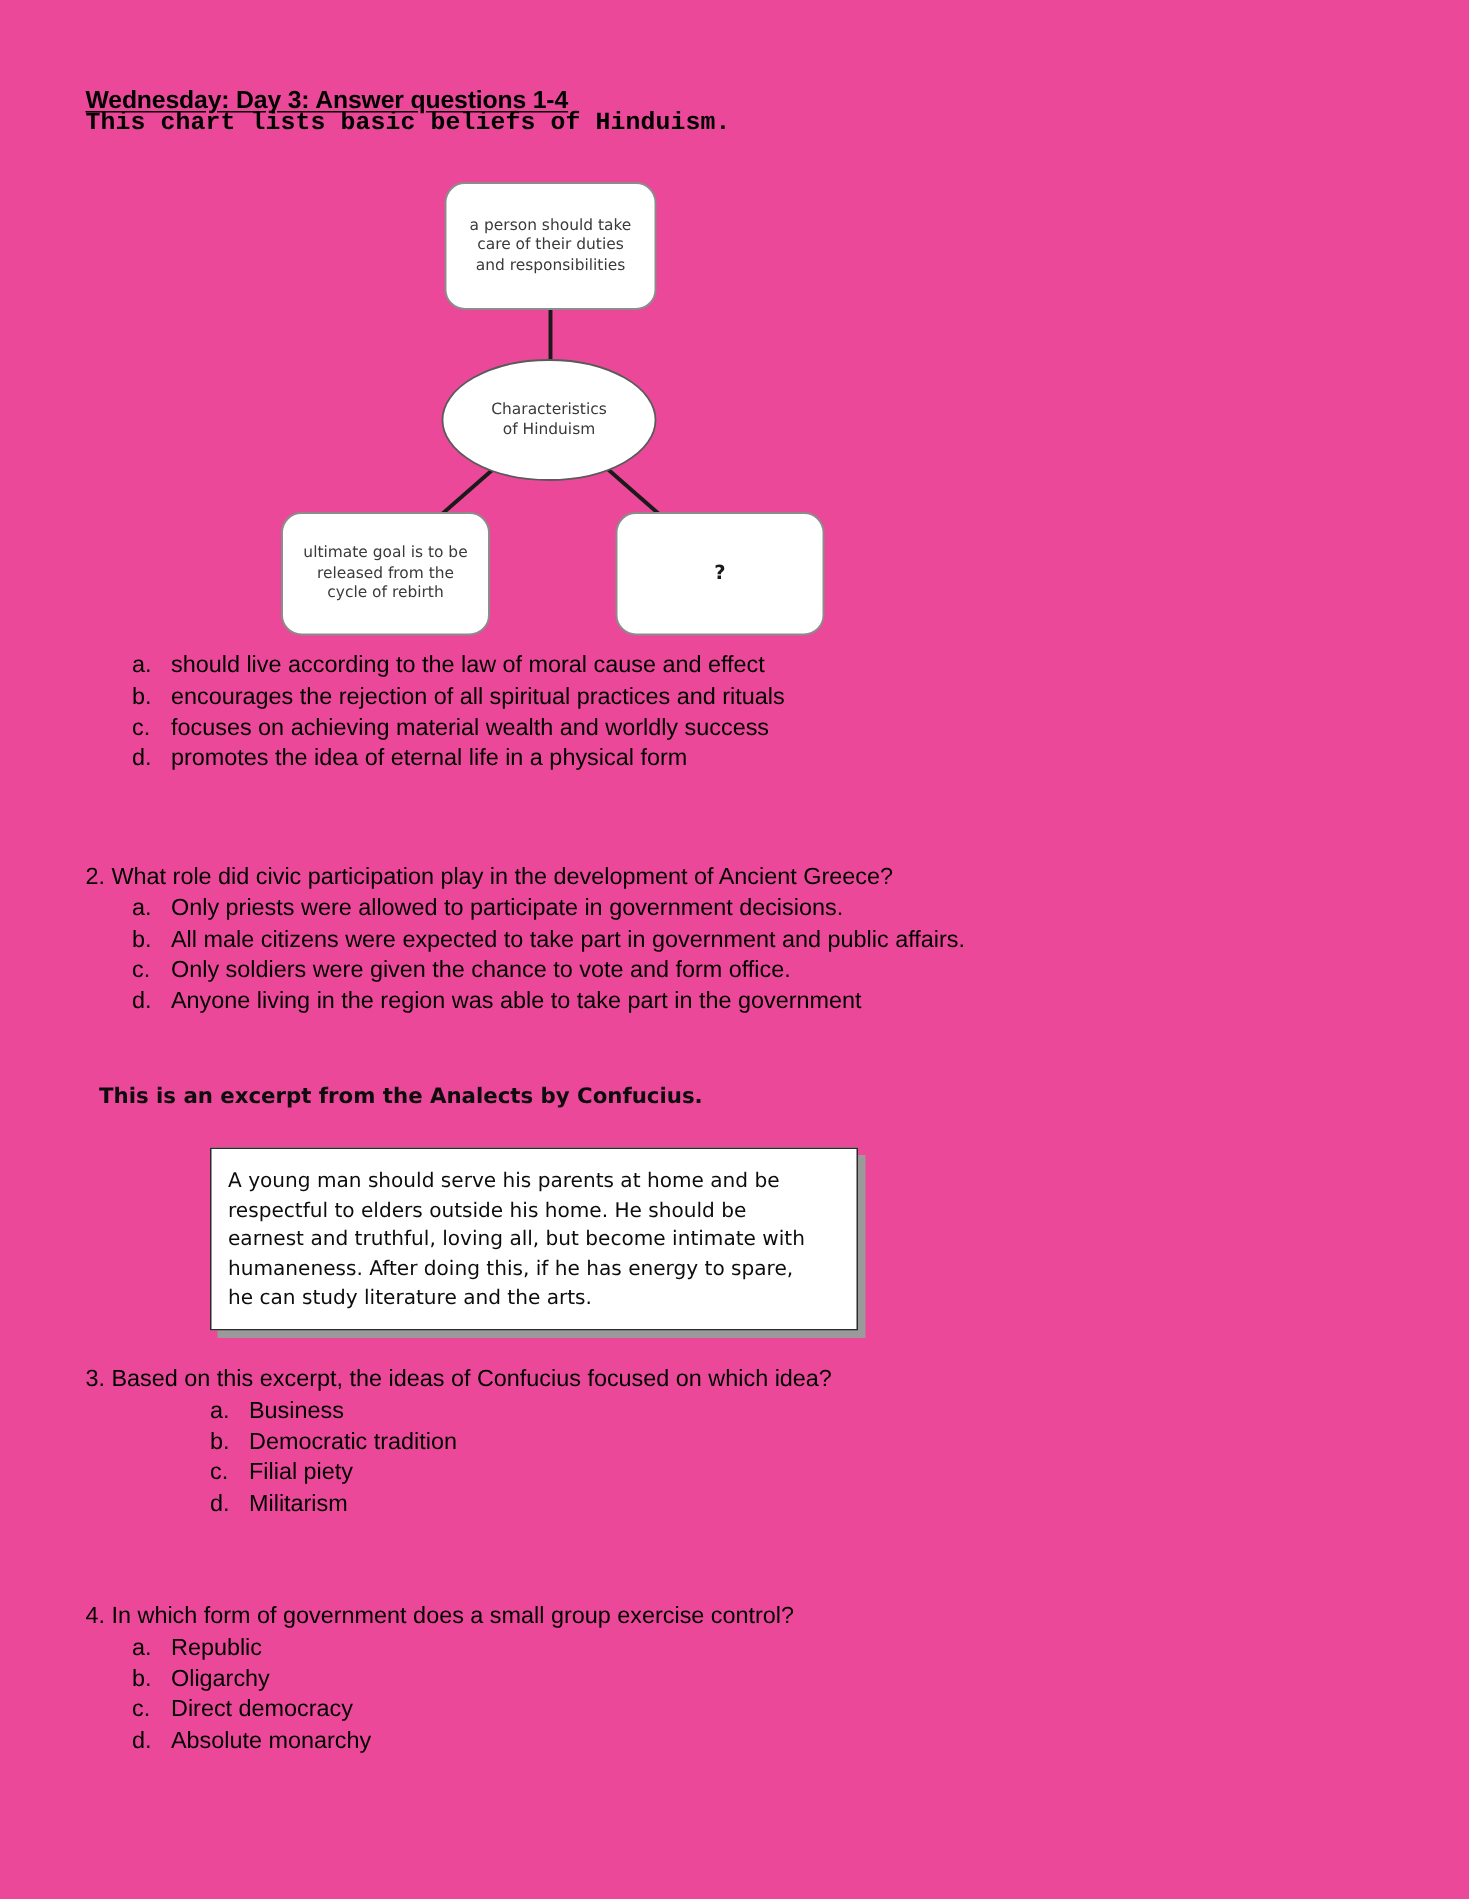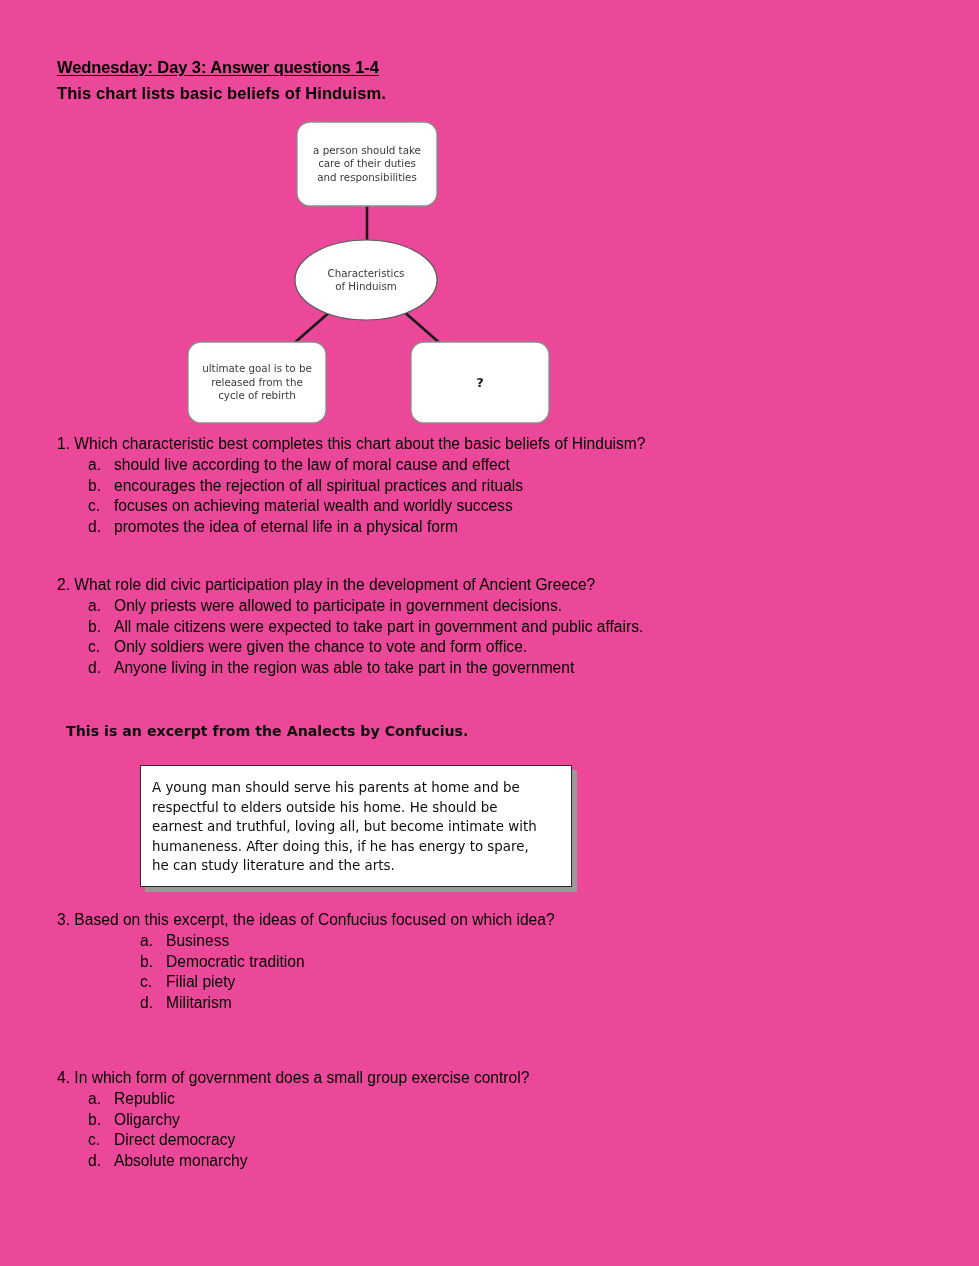--- a/index.html
+++ b/index.html
@@ -32,22 +32,22 @@
     font-size: 16.5px;
     font-weight: bold;
     text-decoration: underline;
     text-underline-offset: 2px;
     letter-spacing: -0.1px;
     white-space: nowrap;
   }
   .chart-caption {
     position: absolute;
     left: 57px;
-    top: 84px;
-    font-family: Liberation Sans, sans-serif;
+    top: 72px;
+    font-family: Liberation Mono, monospace;
     font-size: 16.5px;
     font-weight: bold;
     letter-spacing: 0.1px;
     white-space: nowrap;
   }
 
   
   .diagram {
     position: absolute;
     left: 180px;
@@ -201,21 +201,20 @@
 of Hinduism</div>
     <div class="node-text node-bl">ultimate goal is to be
 released from the
 cycle of rebirth</div>
     <div class="node-text node-br">
       <span class="qmark">?</span>
     </div>
   </div>
 
   <div class="question" id="q1">
-    <p class="q-stem">1. Which characteristic best completes this chart about the basic beliefs of Hinduism?</p>
     <ul class="q-options">
       <li>
         <span class="opt-letter">a.</span>
         <span class="opt-text">should live according to the law of moral cause and effect</span>
       </li>
       <li>
         <span class="opt-letter">b.</span>
         <span class="opt-text">encourages the rejection of all spiritual practices and rituals</span>
       </li>
       <li>

